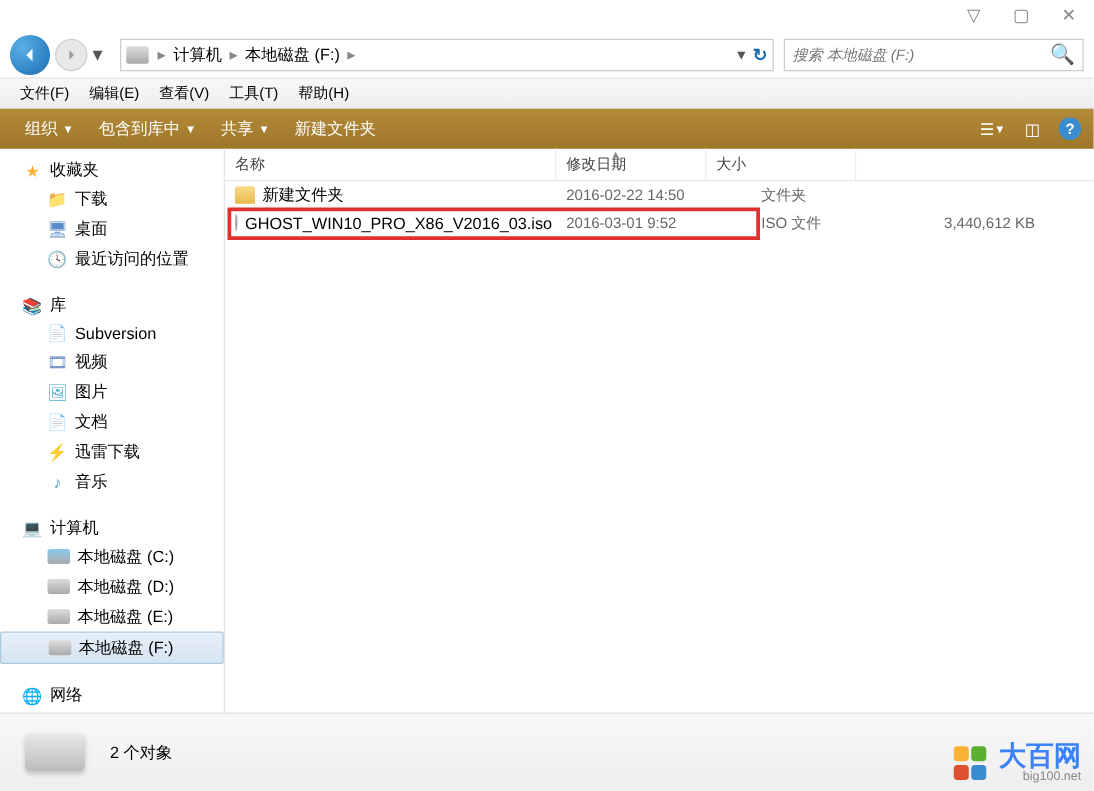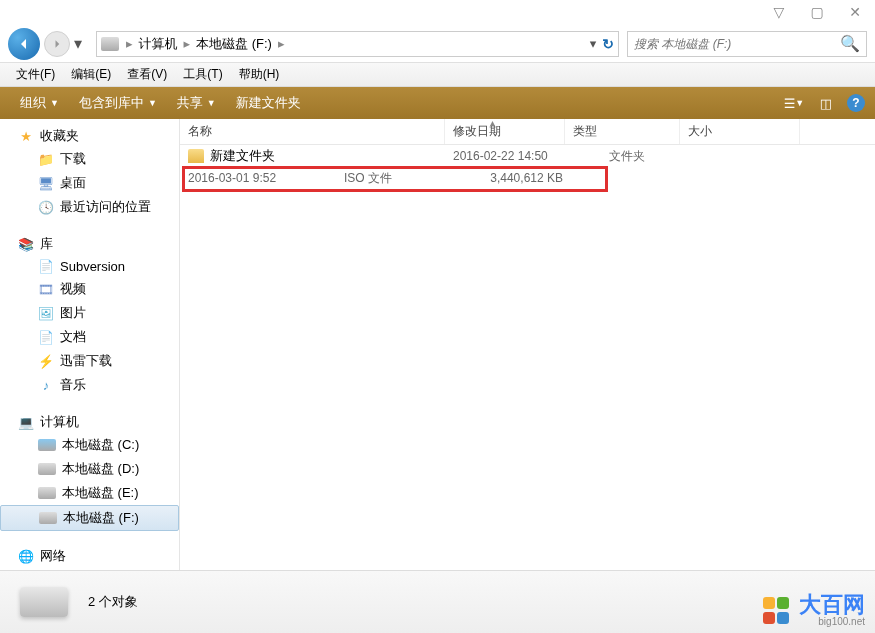--- a/index.html
+++ b/index.html
@@ -240,34 +240,37 @@
           <span>网络</span>
         </div>
     </div>
   </div>
 
   <div class="file-area">
     <div class="sort-mark">▴</div>
     <div class="columns">
       <div class="col col-name">名称</div>
       <div class="col col-date">修改日期</div>
-      <div class="col col-type">类型</div>
       <div class="col col-size">大小</div>
     </div>
     <div class="file-list">
       <div class="file-row">
         <div class="cell cell-name">
             <span class="file-ic-folder"></span>
             <span>新建文件夹</span>
           </div>
         <div class="cell cell-date">2016-02-22 14:50</div>
         <div class="cell cell-type">文件夹</div>
         <div class="cell cell-size"></div>
       </div>
       <div class="file-row">
+        <div class="cell cell-name">
+            <span class="file-ic-disc"></span>
+            <span>GHOST_WIN10_PRO_X86_V2016_03.iso</span>
+          </div>
         <div class="cell cell-date">2016-03-01 9:52</div>
         <div class="cell cell-type">ISO 文件</div>
         <div class="cell cell-size">3,440,612 KB</div>
       </div>
     </div>
     <div class="highlight-box"></div>
   </div>
 </div>
 
 <div class="status-bar">

